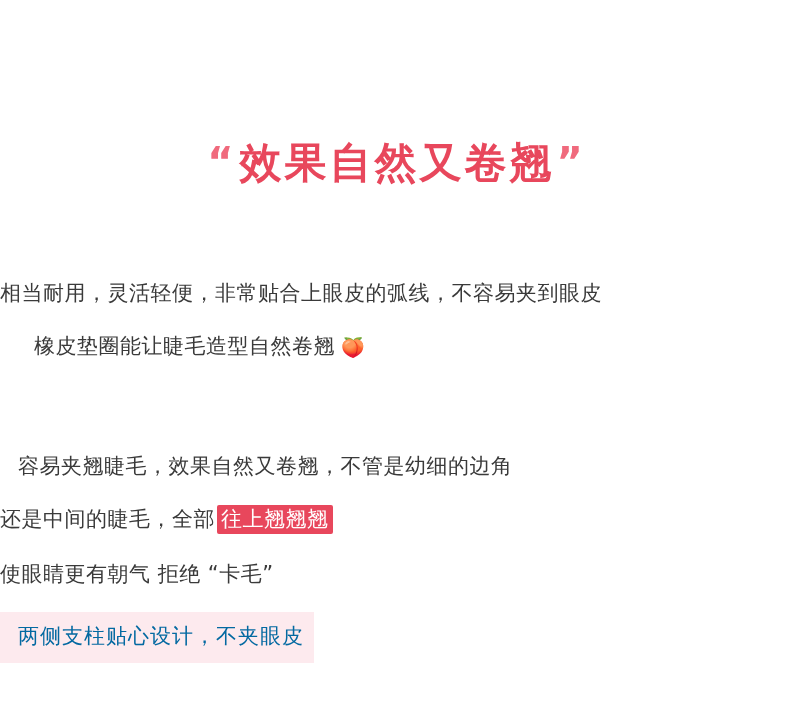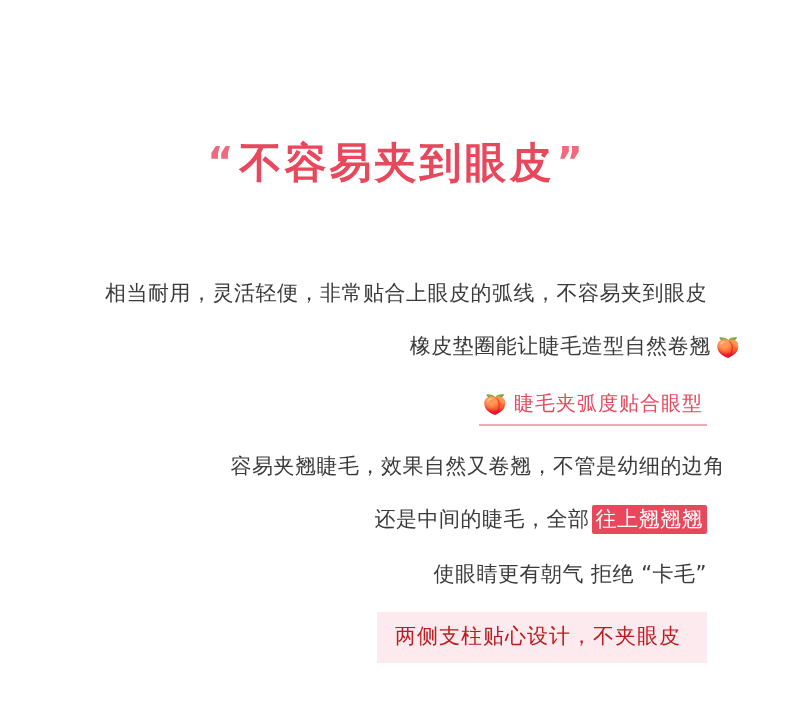--- a/index.html
+++ b/index.html
@@ -44,23 +44,23 @@
     font-size: 40px;
     vertical-align: top;
     letter-spacing: 0;
   }
   .headline .quote.left { margin-right: 6px; }
   .headline .quote.right { margin-left: 2px; }
 
   
   .body-text {
     position: absolute;
-    left: 13px;
+    left: 0;
     width: 694px;
-    text-align: right;
+    text-align: left;
     font-family: "DejaVu Sans", "Liberation Sans", sans-serif;
     font-size: 21px;
     color: #3a3a3a;
     letter-spacing: 0.5px;
     line-height: 1.55;
   }
   .line1 { top: 277px; }
   .line2 { top: 330px; margin-left: 34px; }
 
   .line-sub {
@@ -98,47 +98,42 @@
     border-radius: 2px;
     margin-left: 2px;
   }
 
   .line6 {
     top: 612px;
   }
   .hl-pink {
     display: inline-block;
     background: #fdeaee;
-    color: #b91c1c;
-    padding: 8px 26px 10px 18px;
+    color: #0369a1;
+    padding: 8px 10px 10px 18px;
     letter-spacing: 1px;
   }
 </style>
 </head>
 <body>
 
 <div class="page">
 
   <div class="headline-wrap">
     <div class="headline">
-      <span class="quote left">“</span><span>不容易夹到眼皮</span><span class="quote right">”</span>
+      <span class="quote left">“</span><span>效果自然又卷翘</span><span class="quote right">”</span>
     </div>
   </div>
 
   <div class="body-text line1">相当耐用，灵活轻便，非常贴合上眼皮的弧线，不容易夹到眼皮</div>
 
   <div class="body-text line2">
     <span>橡皮垫圈能让睫毛造型自然卷翘</span><span class="emoji-trailing">🍑</span>
   </div>
 
-  <div class="body-text line-sub">
-    <span class="sub-inner">
-      <span class="emoji">🍑</span><span>睫毛夹弧度贴合眼型</span>
-    </span>
-  </div>
 
   <div class="body-text line3">容易夹翘睫毛，效果自然又卷翘，不管是幼细的边角</div>
 
   <div class="body-text line4">
     <span>还是中间的睫毛，全部</span><span class="hl-red">往上翘翘翘</span>
   </div>
 
   <div class="body-text line5">使眼睛更有朝气 拒绝 “卡毛”</div>
 
   <div class="body-text line6">

